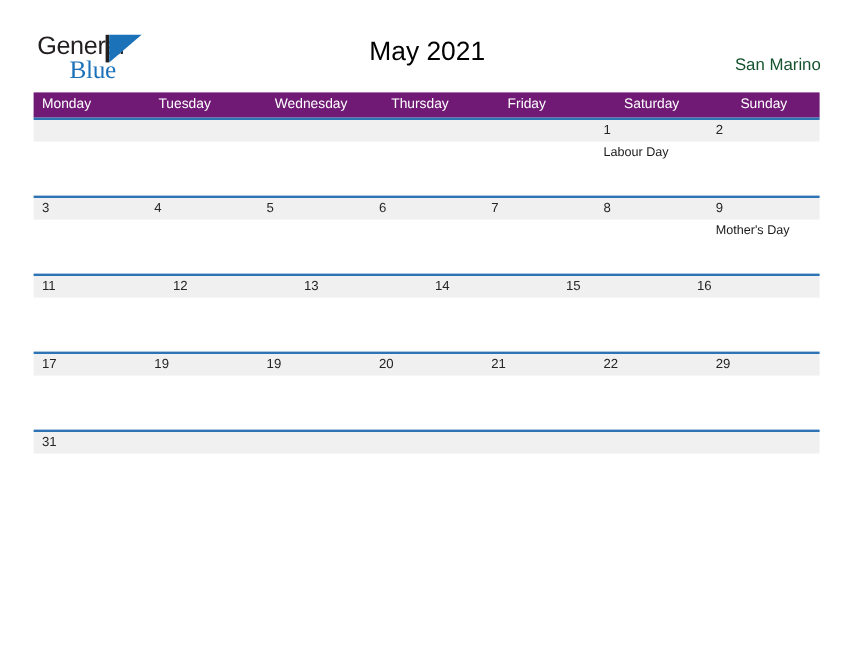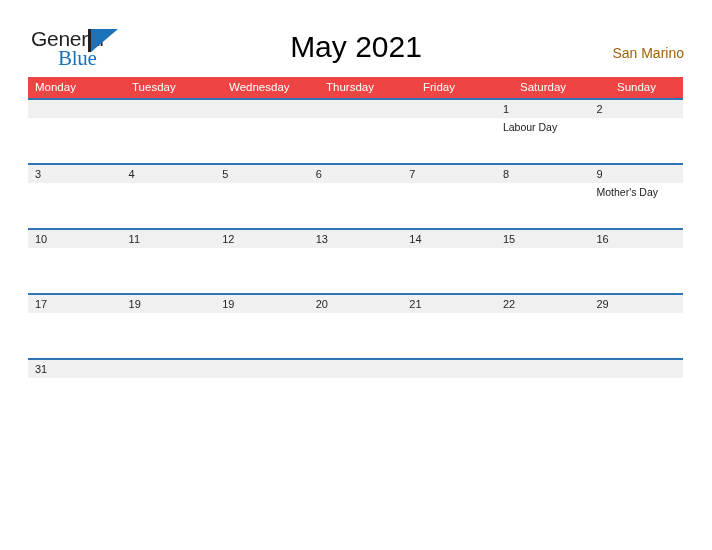--- a/index.html
+++ b/index.html
@@ -72,48 +72,48 @@
     letter-spacing: -0.3px;
     font-family: Liberation Serif, serif;
   }
 
   .title {
     position: absolute;
     left: 0;
     right: 0;
     top: 30px;
     text-align: center;
-    font-size: 30px;
+    font-size: 22px;
     color: #000000;
     font-family: "Liberation Sans", sans-serif;
     font-weight: normal;
     margin: 0;
   }
 
   .subtitle {
     position: absolute;
     right: 28px;
     top: 45px;
     font-size: 14px;
-    color: #a16207;
+    color: #14532d;
     font-family: "Liberation Sans", sans-serif;
     white-space: nowrap;
   }
 
   
   .calendar {
     position: absolute;
     left: 28px;
     top: 77px;
     width: 655px;
   }
 
   .weekday-row {
     display: flex;
-    background: #ef4444;
+    background: #701a75;
     height: 21px;
     gap: 24px;
   }
   .weekday {
     flex: 1 1 0;
     color: #ffffff;
     font-size: 11.5px;
     line-height: 21px;
     padding-left: 7px;
     box-sizing: border-box;
@@ -141,20 +141,21 @@
     font-size: 11px;
     line-height: 18px;
     color: #262626;
     padding-left: 7px;
     box-sizing: border-box;
     font-family: "Liberation Sans", sans-serif;
   }
   .events-band {
     display: flex;
     height: 43px;
+    justify-content: flex-end;
   }
   .day-event {
     flex: 1 1 0;
     font-size: 10.5px;
     line-height: 14px;
     color: #1a1a1a;
     padding-left: 7px;
     padding-top: 2px;
     box-sizing: border-box;
     font-family: "Liberation Sans", sans-serif;
@@ -231,21 +232,20 @@
       <div class="day-event"></div>
       <div class="day-event"></div>
       <div class="day-event"></div>
       <div class="day-event"></div>
       <div class="day-event">Mother's Day</div>
     </div>
   </div>
 
   <div class="week-row">
     <div class="numbers-band">
-      <div class="day-num">10</div>
       <div class="day-num">11</div>
       <div class="day-num">12</div>
       <div class="day-num">13</div>
       <div class="day-num">14</div>
       <div class="day-num">15</div>
       <div class="day-num">16</div>
     </div>
     <div class="events-band">
       <div class="day-event"></div>
       <div class="day-event"></div>

